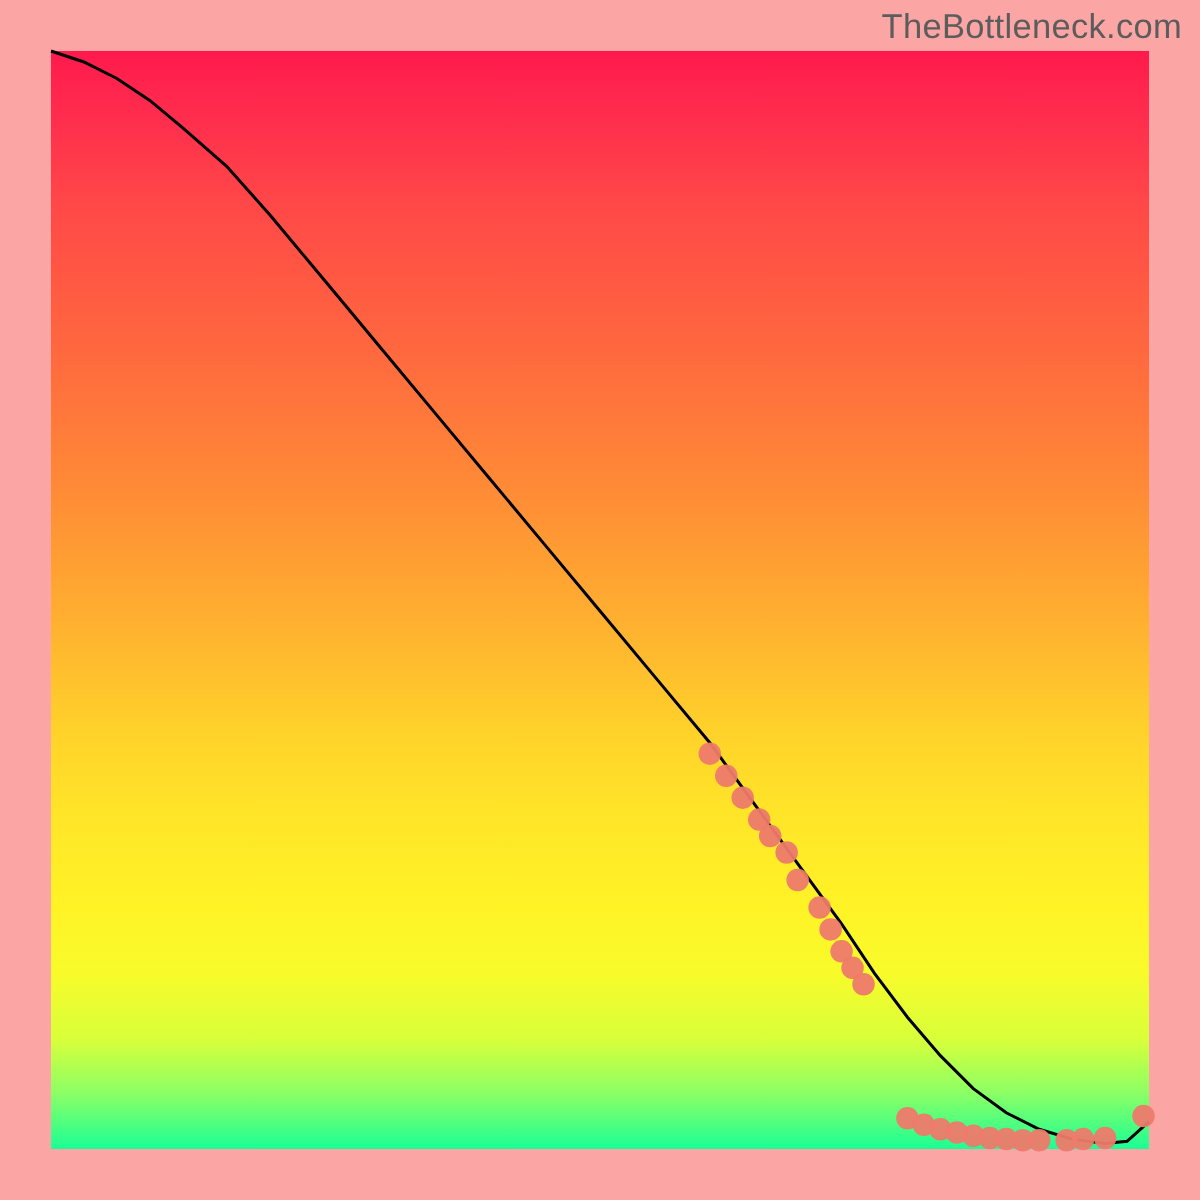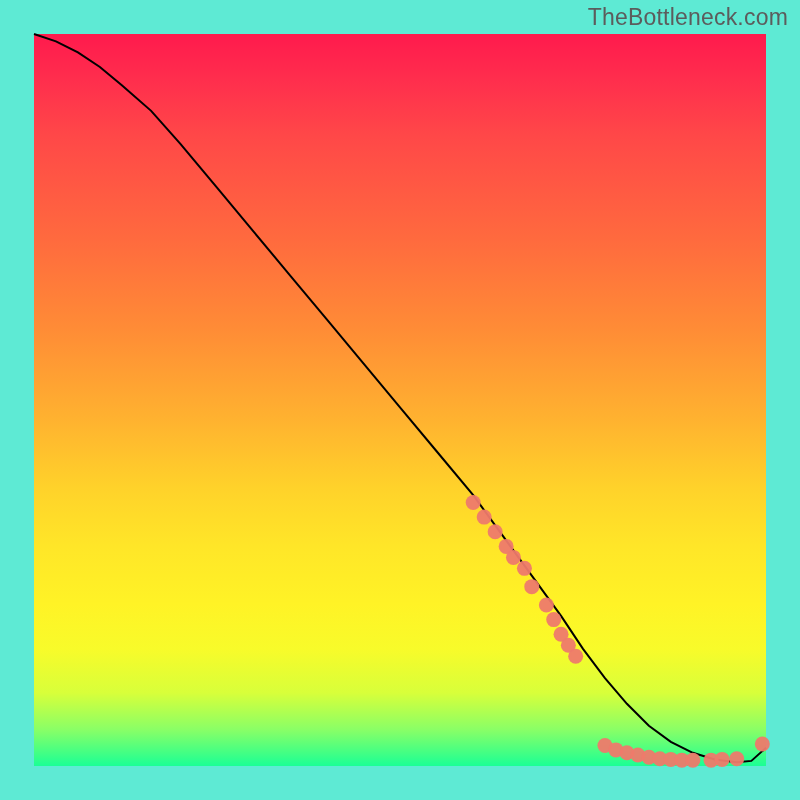--- a/index.html
+++ b/index.html
@@ -8,21 +8,21 @@
     width: 800px;
     height: 800px;
     background: #000;
     overflow: hidden;
     font-family: Arial, Helvetica, sans-serif;
   }
   .frame {
     position: relative;
     width: 800px;
     height: 800px;
-    background: #5eead4;
+    background: #fca5a5;
   }
   .watermark {
     position: absolute;
     top: 4px;
     right: 12px;
     color: #5c5c5c;
     font-size: 23px;
     font-weight: 500;
     letter-spacing: 0.2px;
     z-index: 30;

